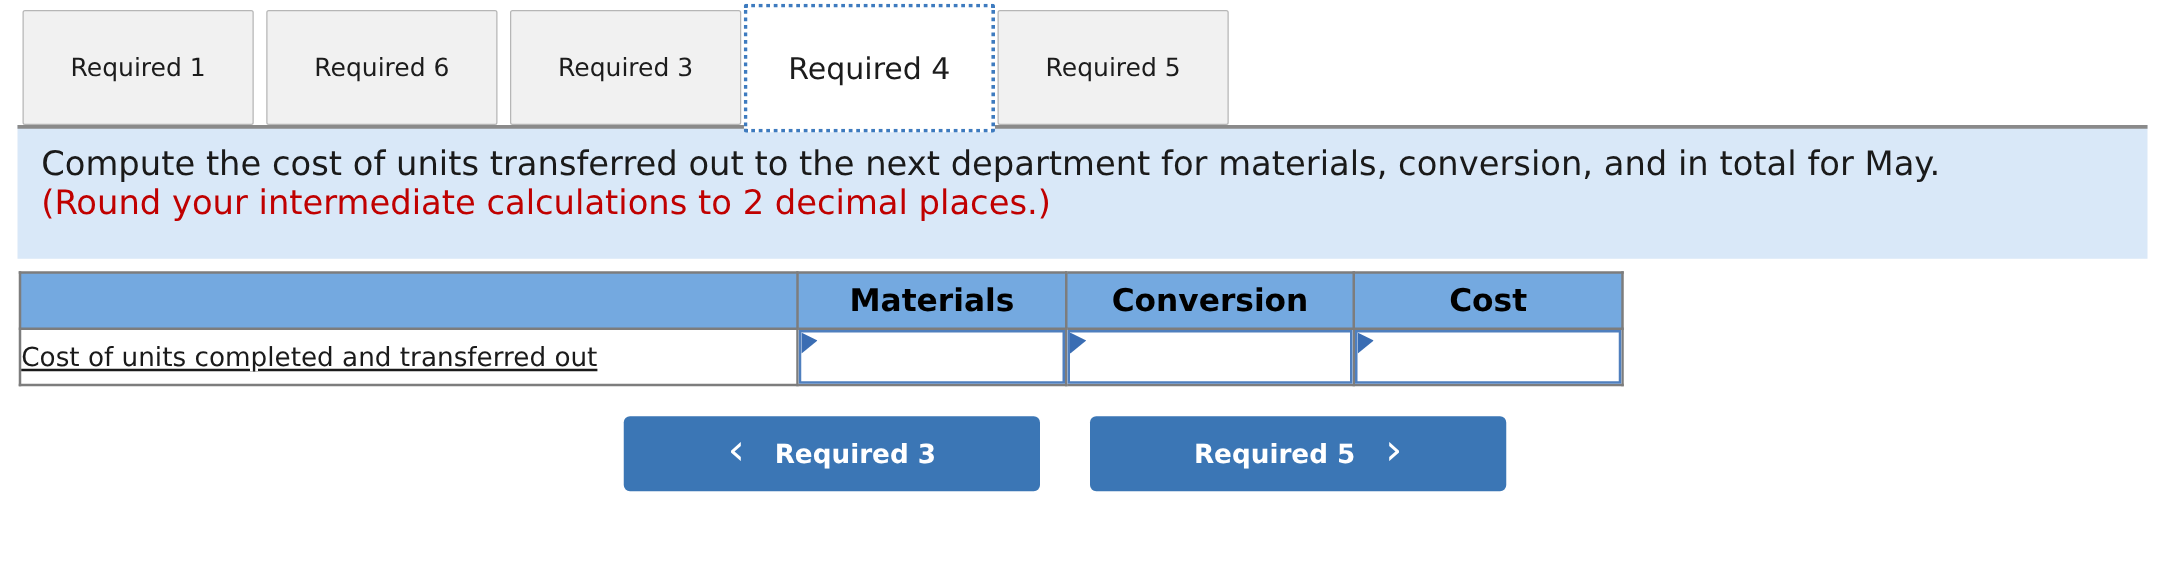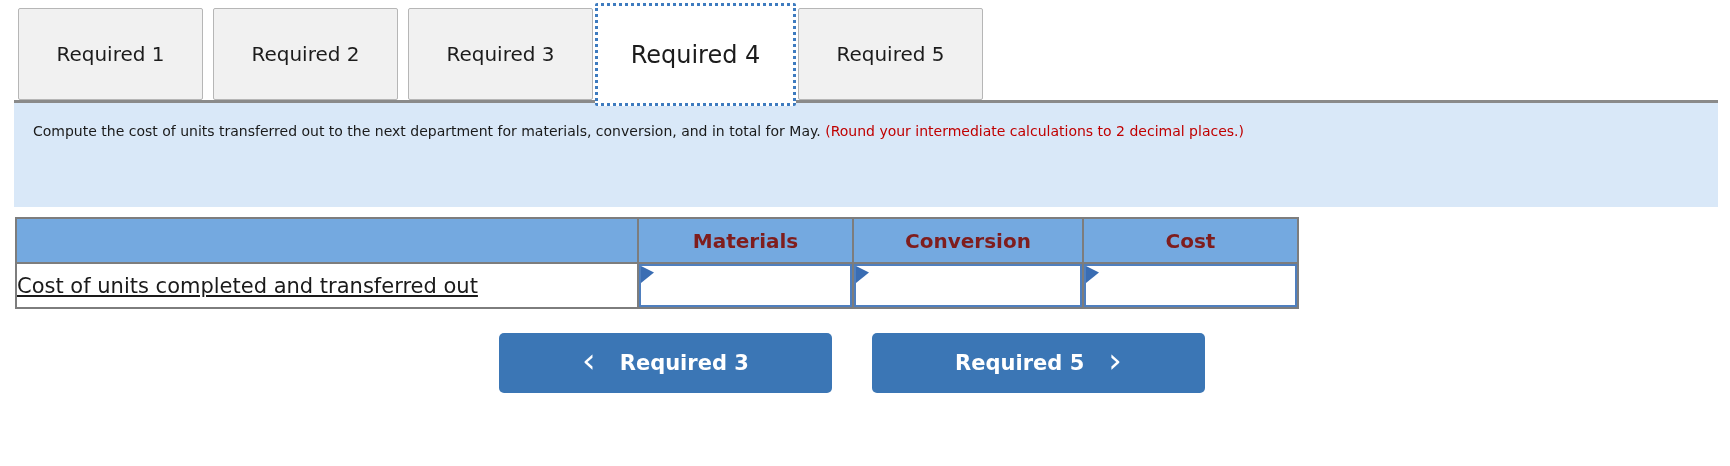--- a/index.html
+++ b/index.html
@@ -26,29 +26,29 @@
     width:201px; height:103px; margin:-5px -8px 0 -8px;
     position:relative; z-index:3; font-size:24px;
   }
 
   
   .banner {
     margin-left:14px; width:1704px; height:107px;
     background:#d9e8f8; border-top:3px solid #8a8a8a;
     padding:13px 20px 0 19px;
   }
-  .banner p { margin:0; font-size:14px; line-height:31px; max-width:1520px; }
+  .banner p { margin:0; font-size:27px; line-height:31px; max-width:1520px; }
   .note { color:#c00000; }
 
   
   table.cost { border-collapse:collapse; table-layout:fixed; margin:10px 0 0 15px; }
   table.cost th, table.cost td { border:2px solid #7d7d7d; padding:0; }
   table.cost th {
-    background:#74a9e0; height:45px; font-size:20px; font-weight:bold;
-    color:#7f1d1d; text-align:center;
+    background:#74a9e0; height:45px; font-size:25px; font-weight:bold;
+    color:#000000; text-align:center;
   }
   td.rowlabel { background:#fff; font-size:21px; padding:0 8px; height:43px;text-decoration:underline; }
   td.inputcell { background:#fff; }
   .cellbox { position:relative; height:43px; border:2px solid #4f7fbe; background:#fff; }
   .flag {
     position:absolute; top:0; left:0; width:13px; height:17px;
     background:#3a6db3; clip-path:polygon(0 0,100% 38%,0 100%);
   }
   .cellinput {
     width:100%; height:100%; border:0; outline:0; background:transparent;
@@ -63,21 +63,21 @@
     display:flex; align-items:center; justify-content:center; gap:24px;
     cursor:pointer;
   }
   .chev { font-size:34px; font-weight:normal; line-height:1; position:relative; top:-3px; }
 </style>
 </head>
 <body>
 
 <div class="tabstrip">
   <div class="tab">Required 1</div>
-  <div class="tab">Required 2</div>
+  <div class="tab">Required 6</div>
   <div class="tab">Required 3</div>
   <div class="tab active">Required 4</div>
   <div class="tab">Required 5</div>
 </div>
 
 <div class="banner">
   <p><span>Compute the cost of units transferred out to the next department for materials, conversion, and in total for May.</span> <span class="note">(Round your intermediate calculations to 2 decimal places.)</span></p>
 </div>
 
 <table class="cost">

